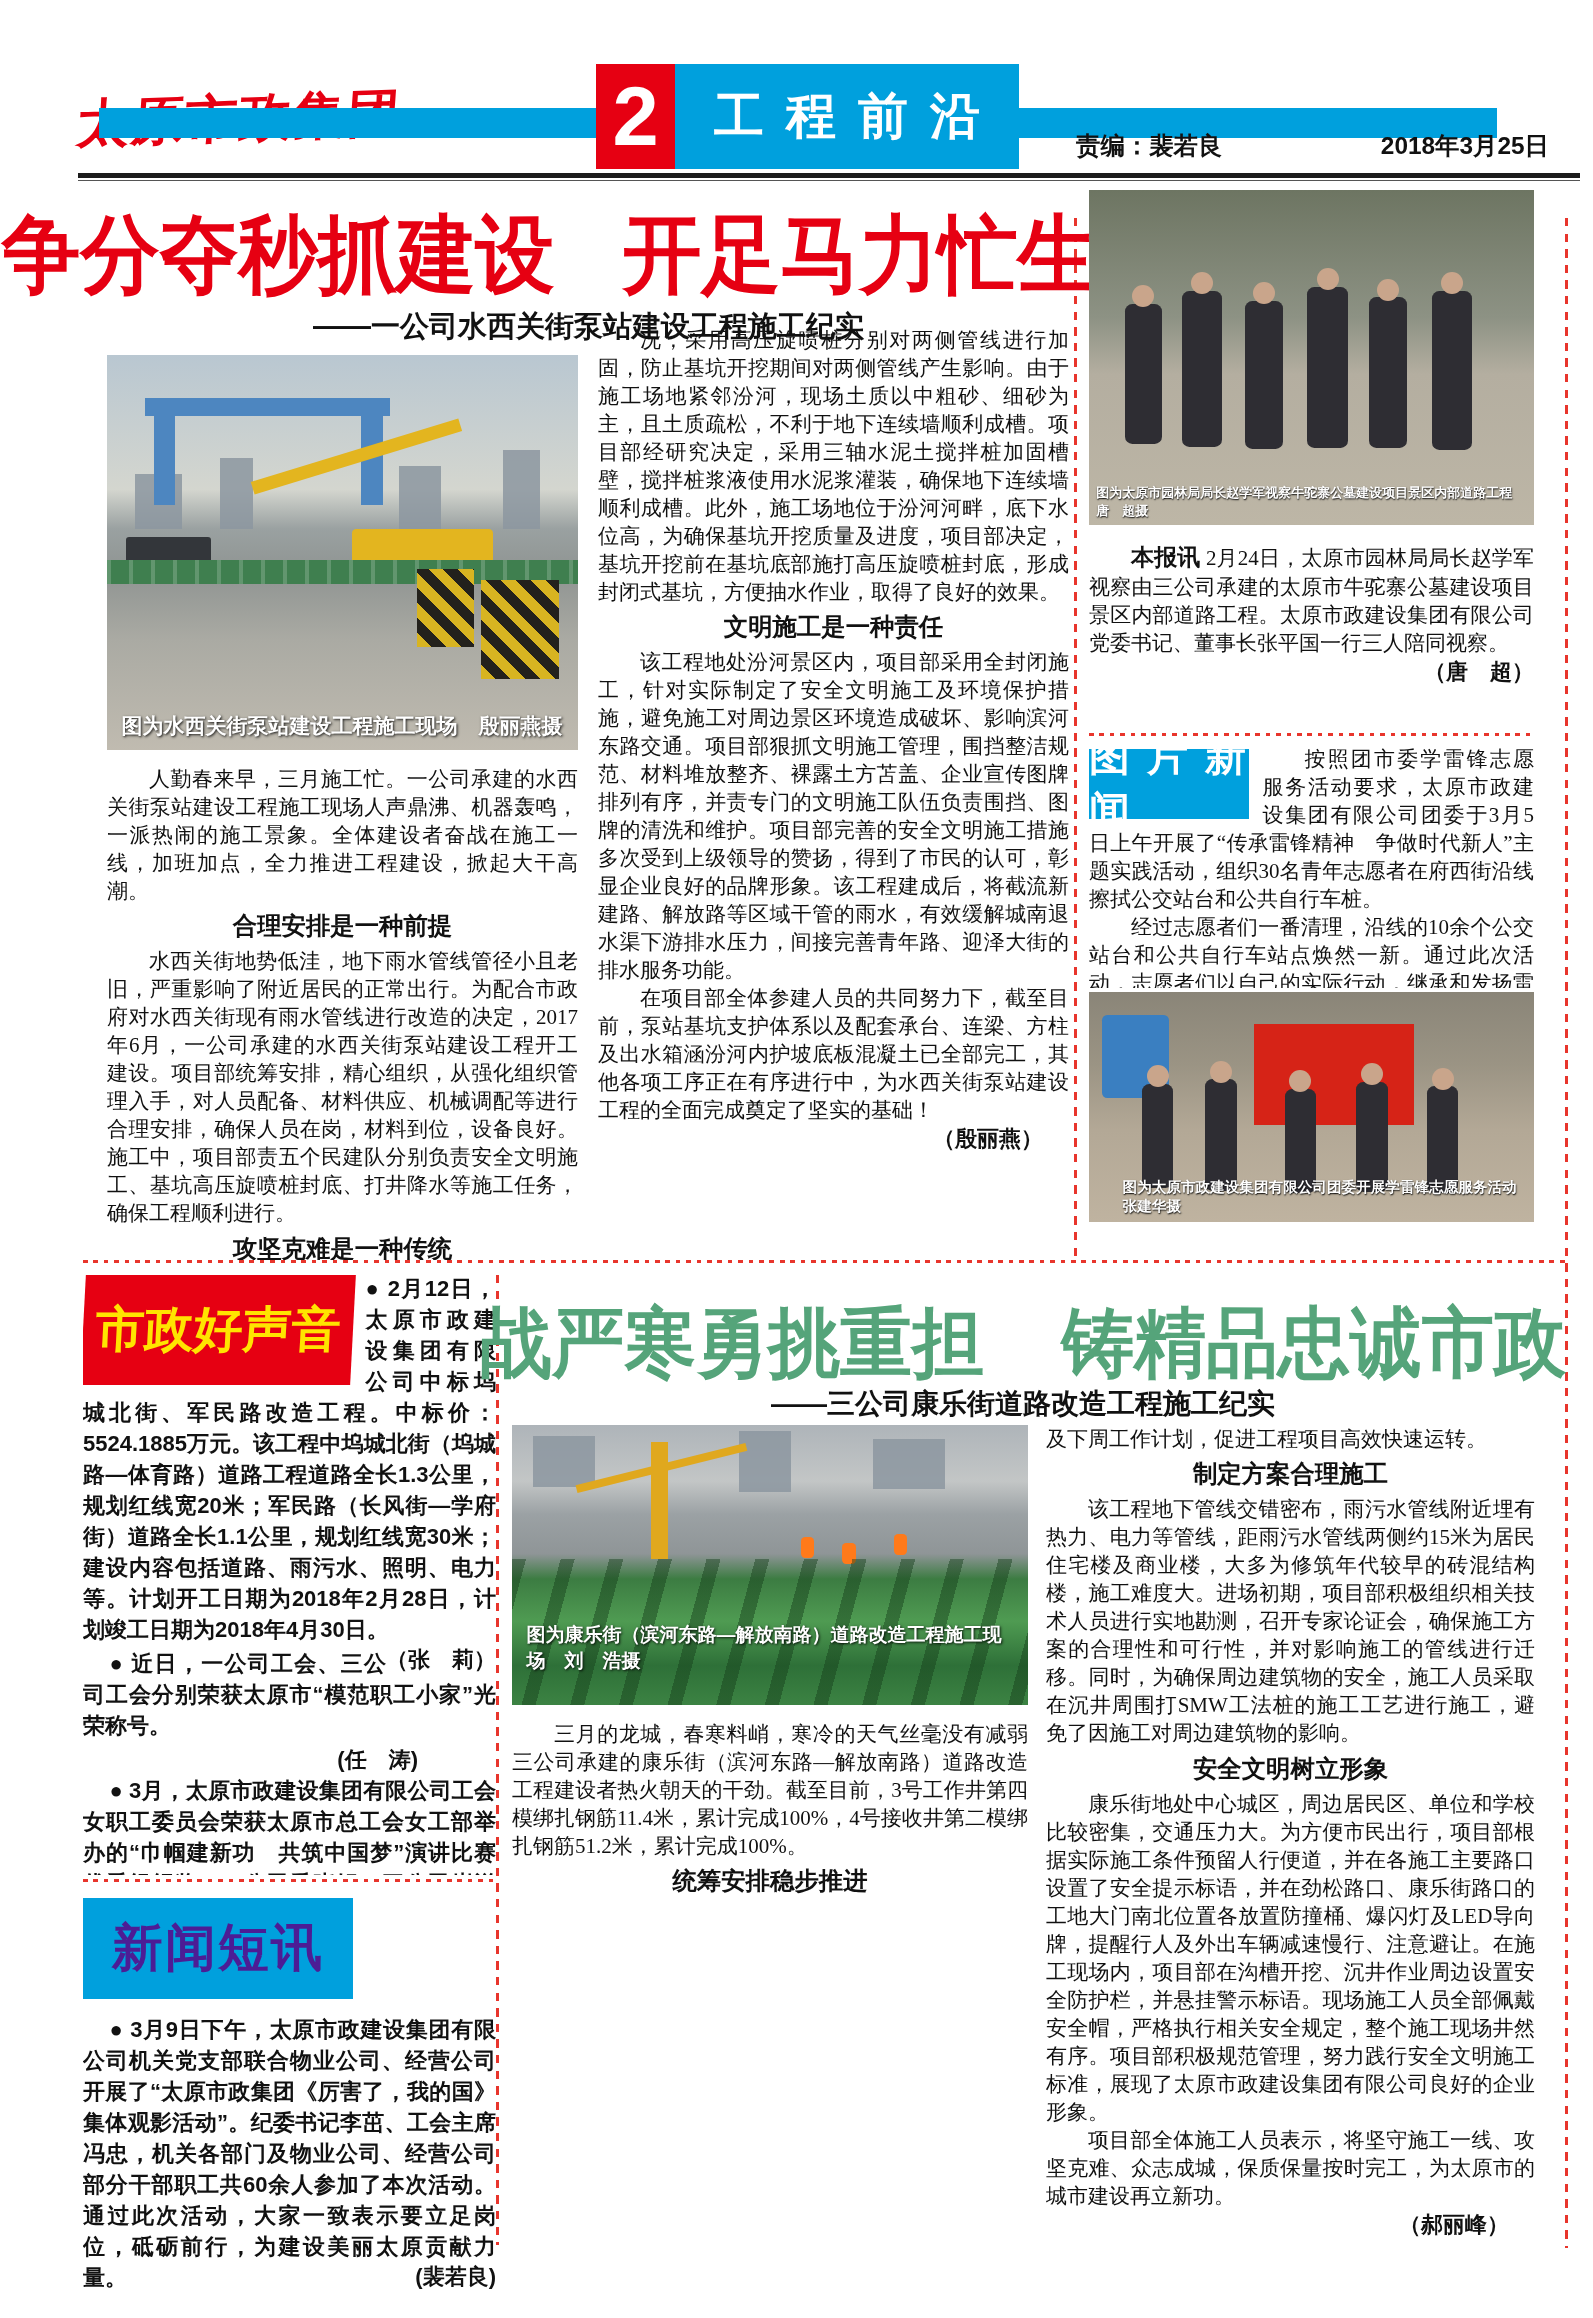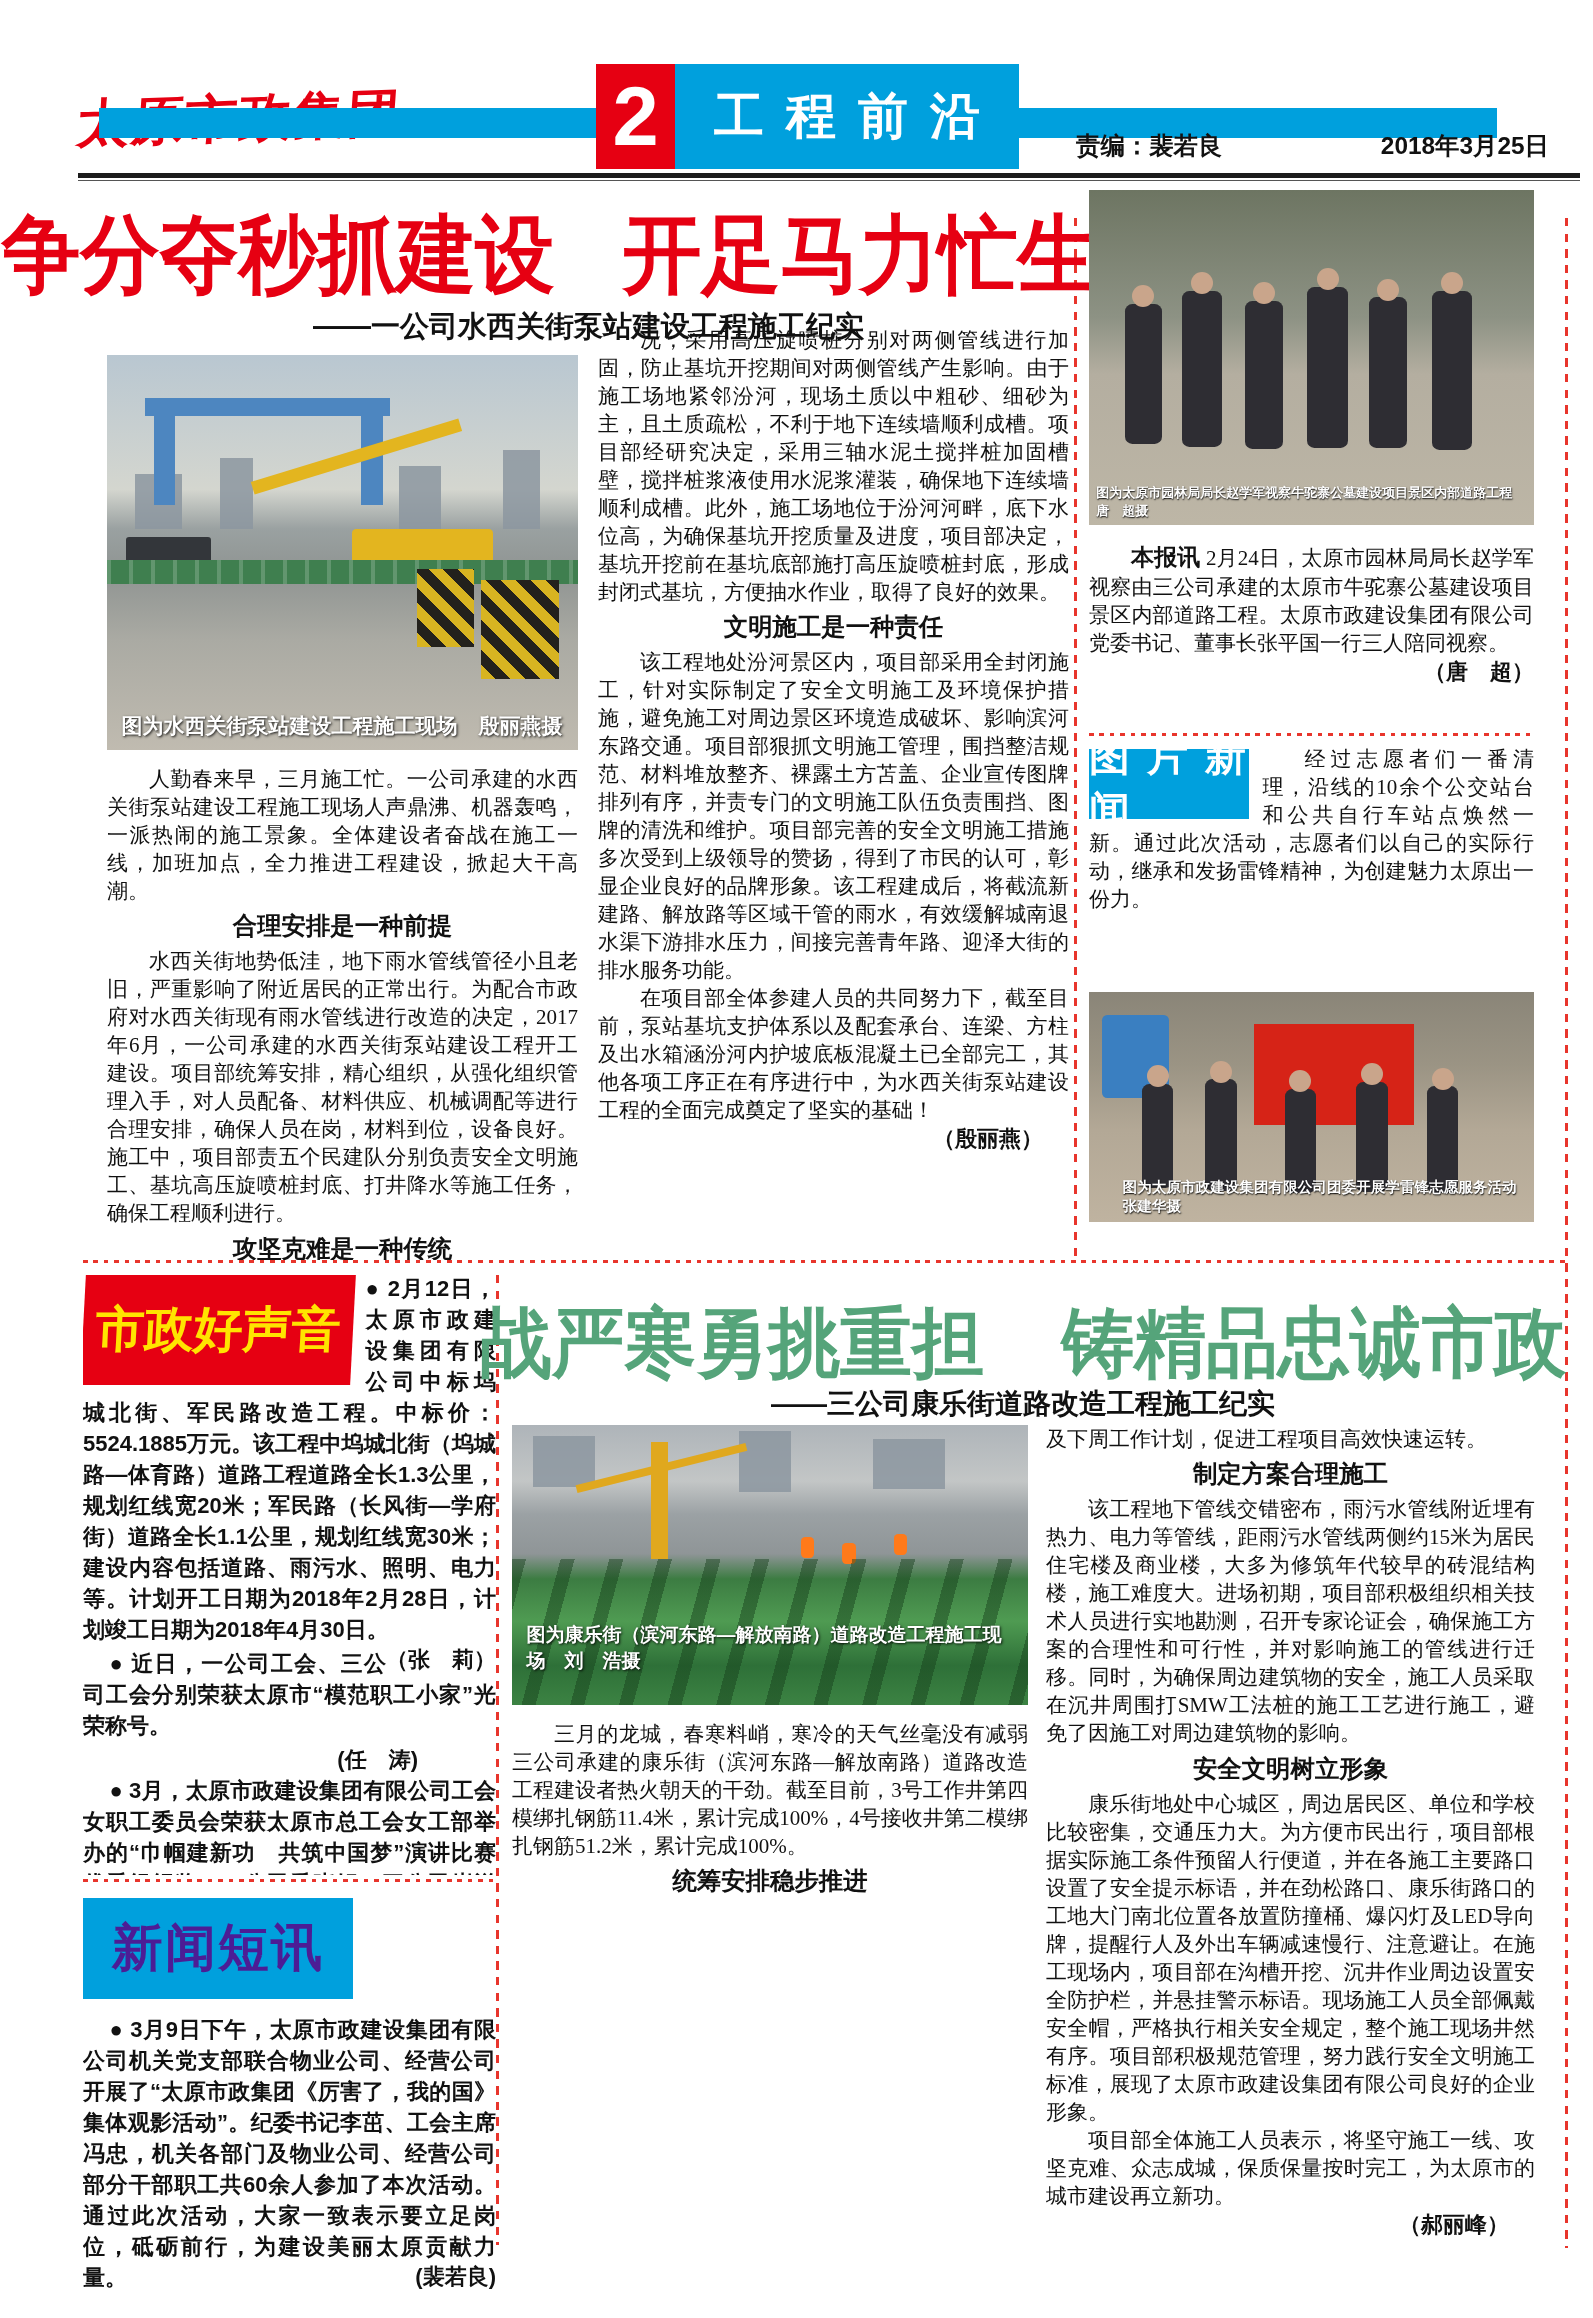--- a/index.html
+++ b/index.html
@@ -191,20 +191,21 @@
   <div class="abs col brief">
     <p><span class="lead">本报讯</span>
       <span>2月24日，太原市园林局局长赵学军视察由三公司承建的太原市牛驼寨公墓建设项目景区内部道路工程。太原市政建设集团有限公司党委书记、董事长张平国一行三人陪同视察。</span>
       <span class="byfloat">（唐　超）</span></p>
   </div>
 
   <div class="abs col pnews">
     <div class="pnbox">
       <span>图片新闻</span>
     </div>
+    <p>按照团市委学雷锋志愿服务活动要求，太原市政建设集团有限公司团委于3月5日上午开展了“传承雷锋精神　争做时代新人”主题实践活动，组织30名青年志愿者在府西街沿线擦拭公交站台和公共自行车桩。</p>
     <p><span>经过志愿者们一番清理，沿线的10余个公交站台和公共自行车站点焕然一新。通过此次活动，志愿者们以自己的实际行动，继承和发扬雷锋精神，为创建魅力太原出一份力。</span>
       </p>
   </div>
 
   <div class="abs photo photoC">
     <div class="pc-bus"></div>
     <div class="pc-flag"></div>
     <div class="fig" style="left:12%; top:40%; width:31px; height:104px;"></div>
     <div class="fig" style="left:26%; top:38%; width:32px; height:112px;"></div>
     <div class="fig" style="left:44%; top:42%; width:31px; height:104px;"></div>

